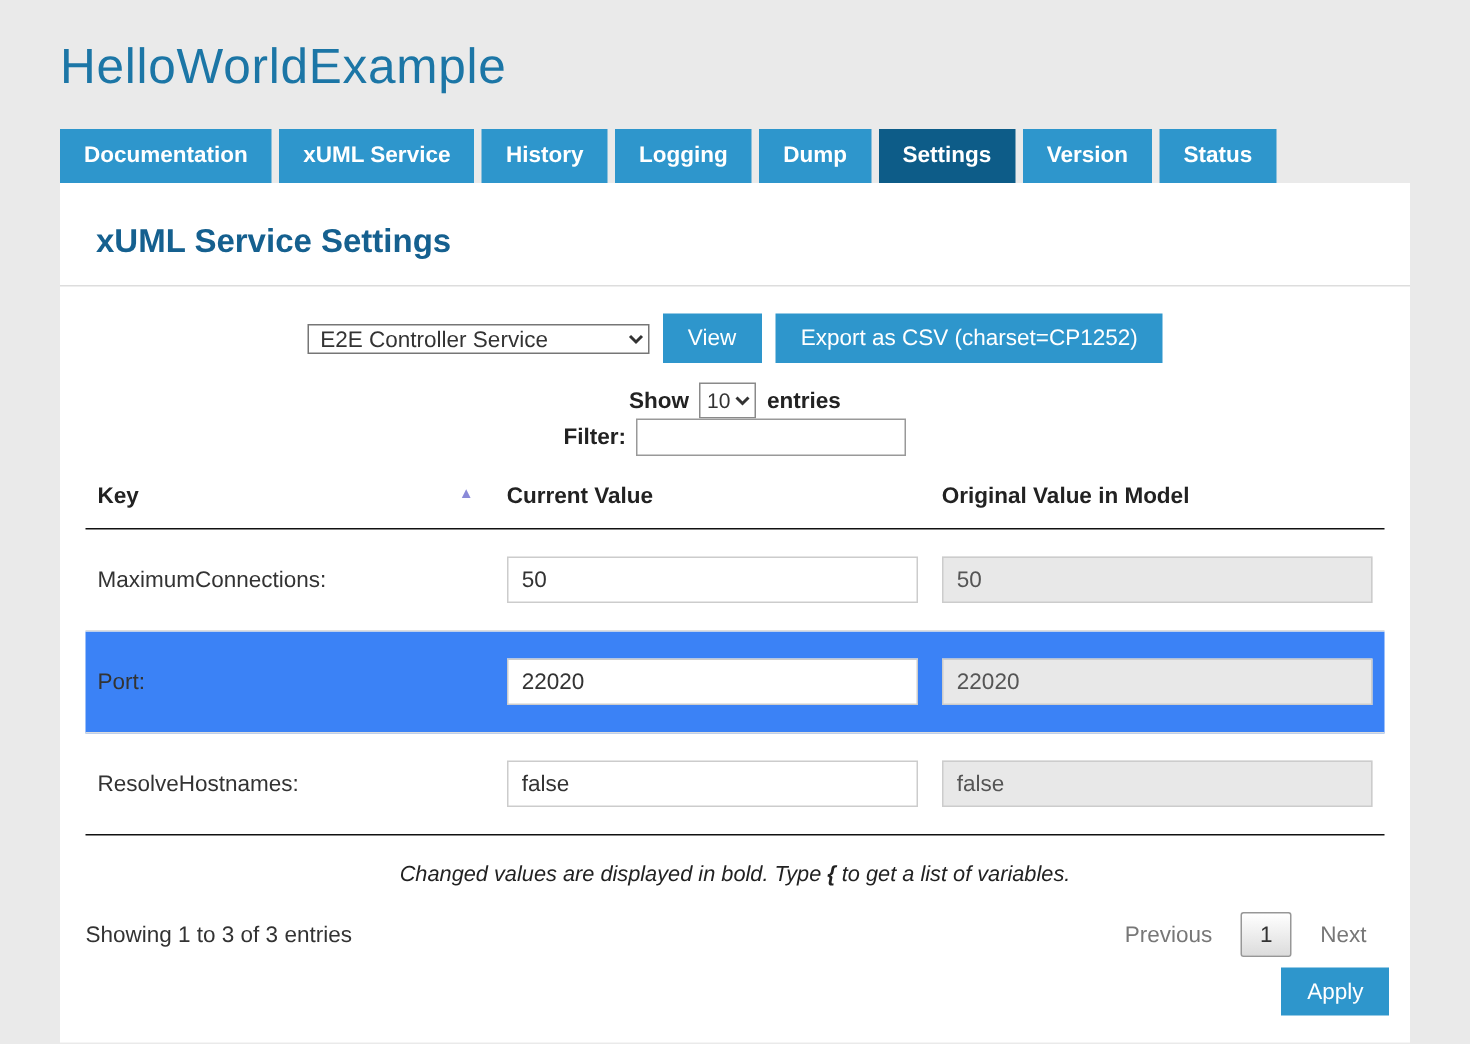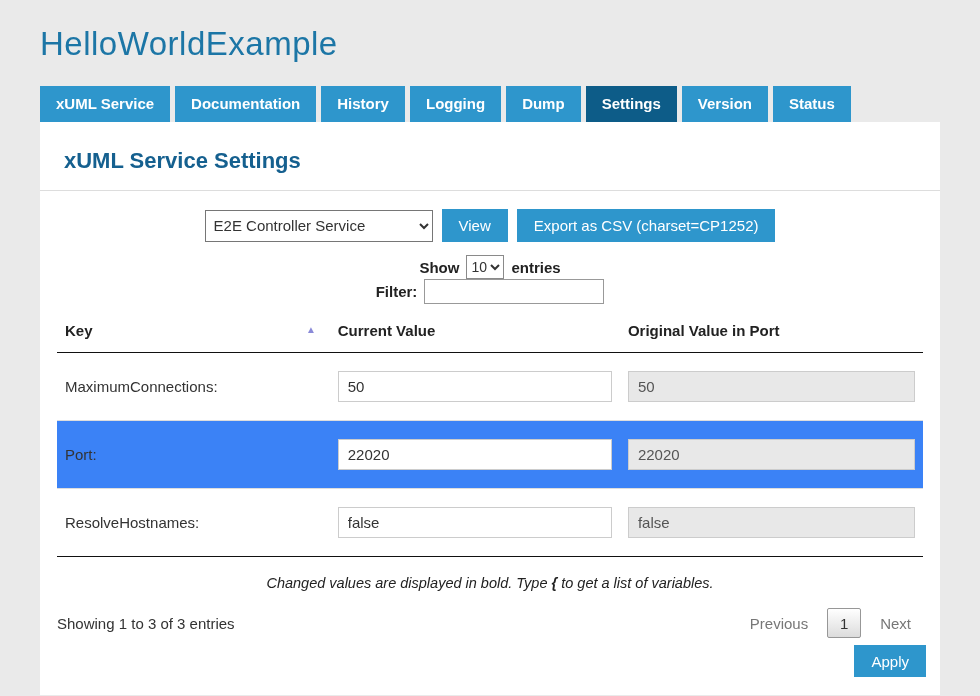--- a/index.html
+++ b/index.html
@@ -37,21 +37,21 @@
   }
   .panel-header { padding: 26px 24px 16px; border-bottom: 1px solid #ddd; }
   .panel-header h2 {
     margin: 0; font-size: 22px; font-weight: 700;
     color: var(--heading-blue, #15608f);
   }
 
   
   .controls-row { display: flex; justify-content: center; align-items: center; gap: 9px; margin-top: 18px; }
   .service-select {
-    width: 228px; height: 32px; font-size: 15px;
+    width: 228px; height: 20px; font-size: 15px;
     border: 1px solid #767676; border-radius: 0;
     background: #fff; color: #333; padding: 0 4px;
     font-family: inherit;
   }
   .btn {
     background: var(--accent-blue, #2e96cc); color: #fff;
     border: none; font-size: 15px; height: 33px; padding: 0 17px;
     cursor: pointer; font-family: inherit;
   }
 
@@ -126,22 +126,22 @@
   }
 </style>
 </head>
 <body>
 
 <div class="container">
 
   <h1 class="app-title">HelloWorldExample</h1>
 
   <div class="tabs">
+    <div class="tab">Documentation</div>
     <div class="tab">xUML Service</div>
-    <div class="tab">Documentation</div>
     <div class="tab">History</div>
     <div class="tab">Logging</div>
     <div class="tab">Dump</div>
     <div class="tab active">Settings</div>
     <div class="tab">Version</div>
     <div class="tab">Status</div>
   </div>
 
   <div class="panel">
 
@@ -173,21 +173,21 @@
 
     <div class="table-wrap">
       <table>
         <thead>
           <tr>
             <th class="col-key">
               <span>Key</span>
               <span class="sort-icon">▲</span>
             </th>
             <th class="col-current">Current Value</th>
-            <th class="col-original">Original Value in Port</th>
+            <th class="col-original">Original Value in Model</th>
           </tr>
         </thead>
         <tbody>
           <tr>
             <td>MaximumConnections:</td>
             <td><input class="val-input" type="text" value="50" style=""></td>
             <td><input class="val-readonly" type="text" readonly="" value="50" style=""></td>
           </tr>
           <tr class="stripe">
             <td>Port:</td>

